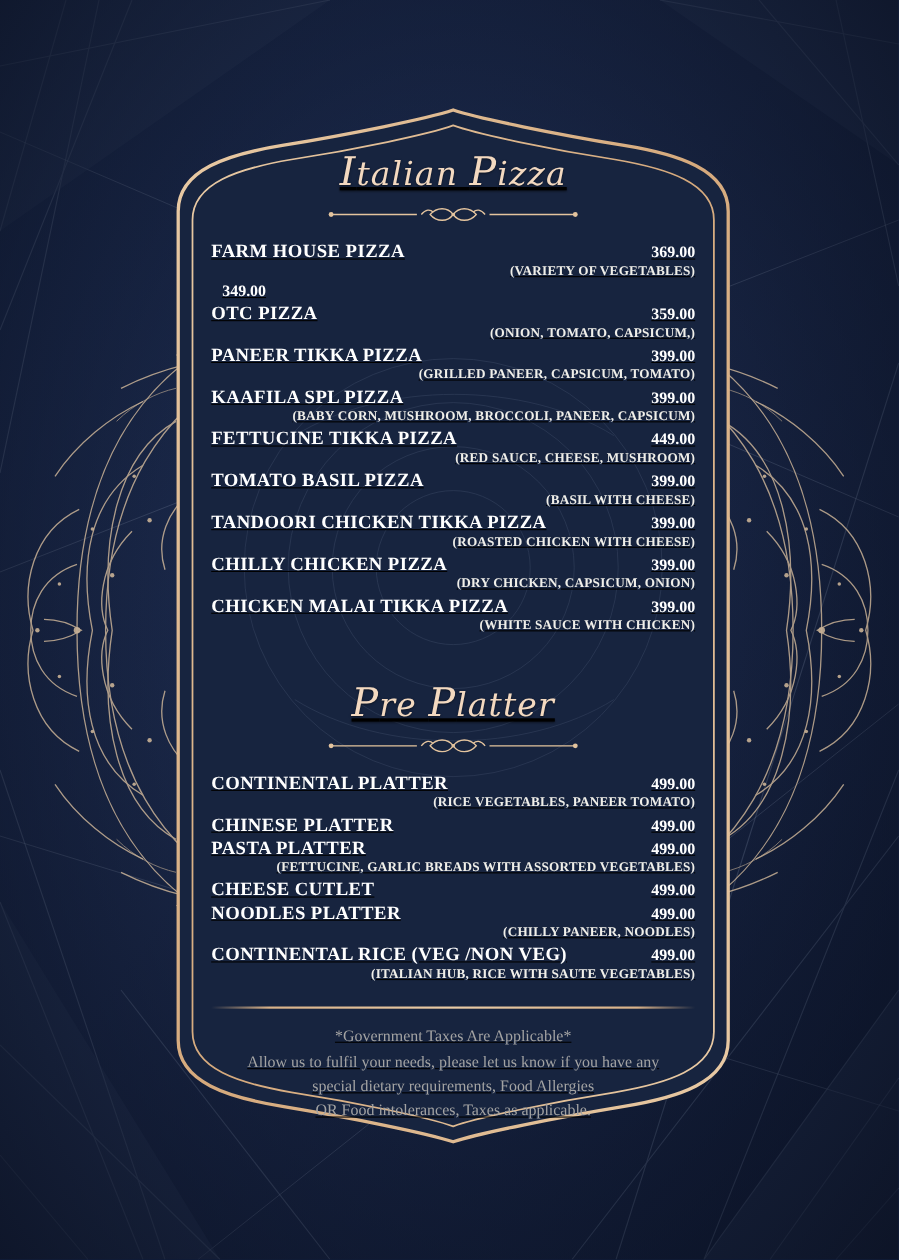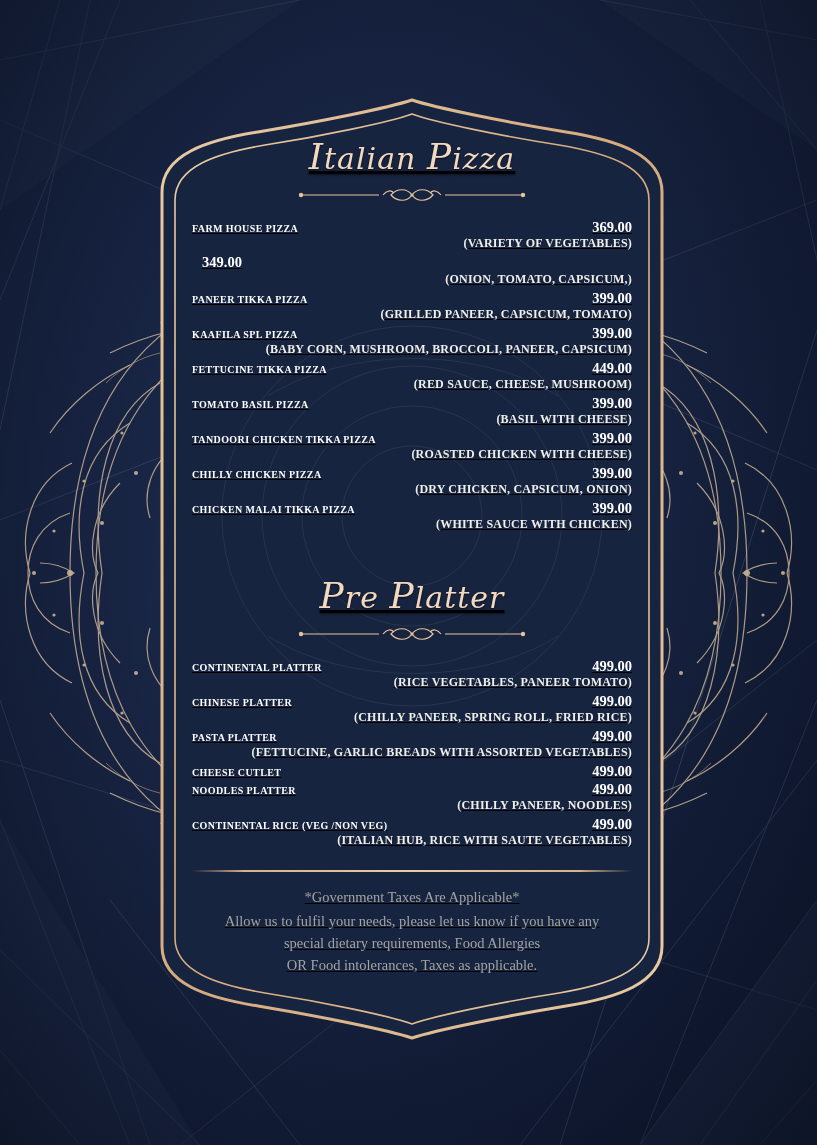--- a/index.html
+++ b/index.html
@@ -99,21 +99,21 @@
   
   .menu-list { margin: 0; padding: 0; list-style: none; }
   .menu-item { margin: 0 0 1px 0; }
   .row {
     display: flex;
     align-items: baseline;
     justify-content: space-between;
   }
   .item-name {
     color: #ffffff;
-    font-size: 10px;
+    font-size: 17px;
     font-weight: bold;
     letter-spacing: .4px;
     font-family: "Liberation Serif", serif;
     white-space: nowrap;
   }
   .item-price {
     color: #ffffff;
     font-size: 14.5px;
     font-weight: bold;
     font-family: "Liberation Serif", serif;
@@ -355,20 +355,24 @@
               <span class="item-price">369.00</span>
             </div>
             <div class="item-desc">(VARIETY OF VEGETABLES)</div>
           </li>
           <li class="menu-item">
             <div class="row">
               <span class="item-price">349.00</span>
             </div>
           </li>
           <li class="menu-item">
+            <div class="row">
+              <span class="item-name">OTC PIZZA</span>
+              <span class="item-price">359.00</span>
+            </div>
             <div class="item-desc">(ONION, TOMATO, CAPSICUM,)</div>
           </li>
           <li class="menu-item">
             <div class="row">
               <span class="item-name">PANEER TIKKA PIZZA</span>
               <span class="item-price">399.00</span>
             </div>
             <div class="item-desc">(GRILLED PANEER, CAPSICUM, TOMATO)</div>
           </li>
           <li class="menu-item">
@@ -444,21 +448,20 @@
               <span class="item-name">CONTINENTAL PLATTER</span>
               <span class="item-price">499.00</span>
             </div>
             <div class="item-desc">(RICE VEGETABLES, PANEER TOMATO)</div>
           </li>
           <li class="menu-item">
             <div class="row">
               <span class="item-name">CHINESE PLATTER</span>
               <span class="item-price">499.00</span>
             </div>
-            <div class="item-desc">(CHILLY PANEER, SPRING ROLL, FRIED RICE)</div>
           </li>
           <li class="menu-item">
             <div class="row">
               <span class="item-name">PASTA PLATTER</span>
               <span class="item-price">499.00</span>
             </div>
             <div class="item-desc">(FETTUCINE, GARLIC BREADS WITH ASSORTED VEGETABLES)</div>
           </li>
           <li class="menu-item">
             <div class="row">

